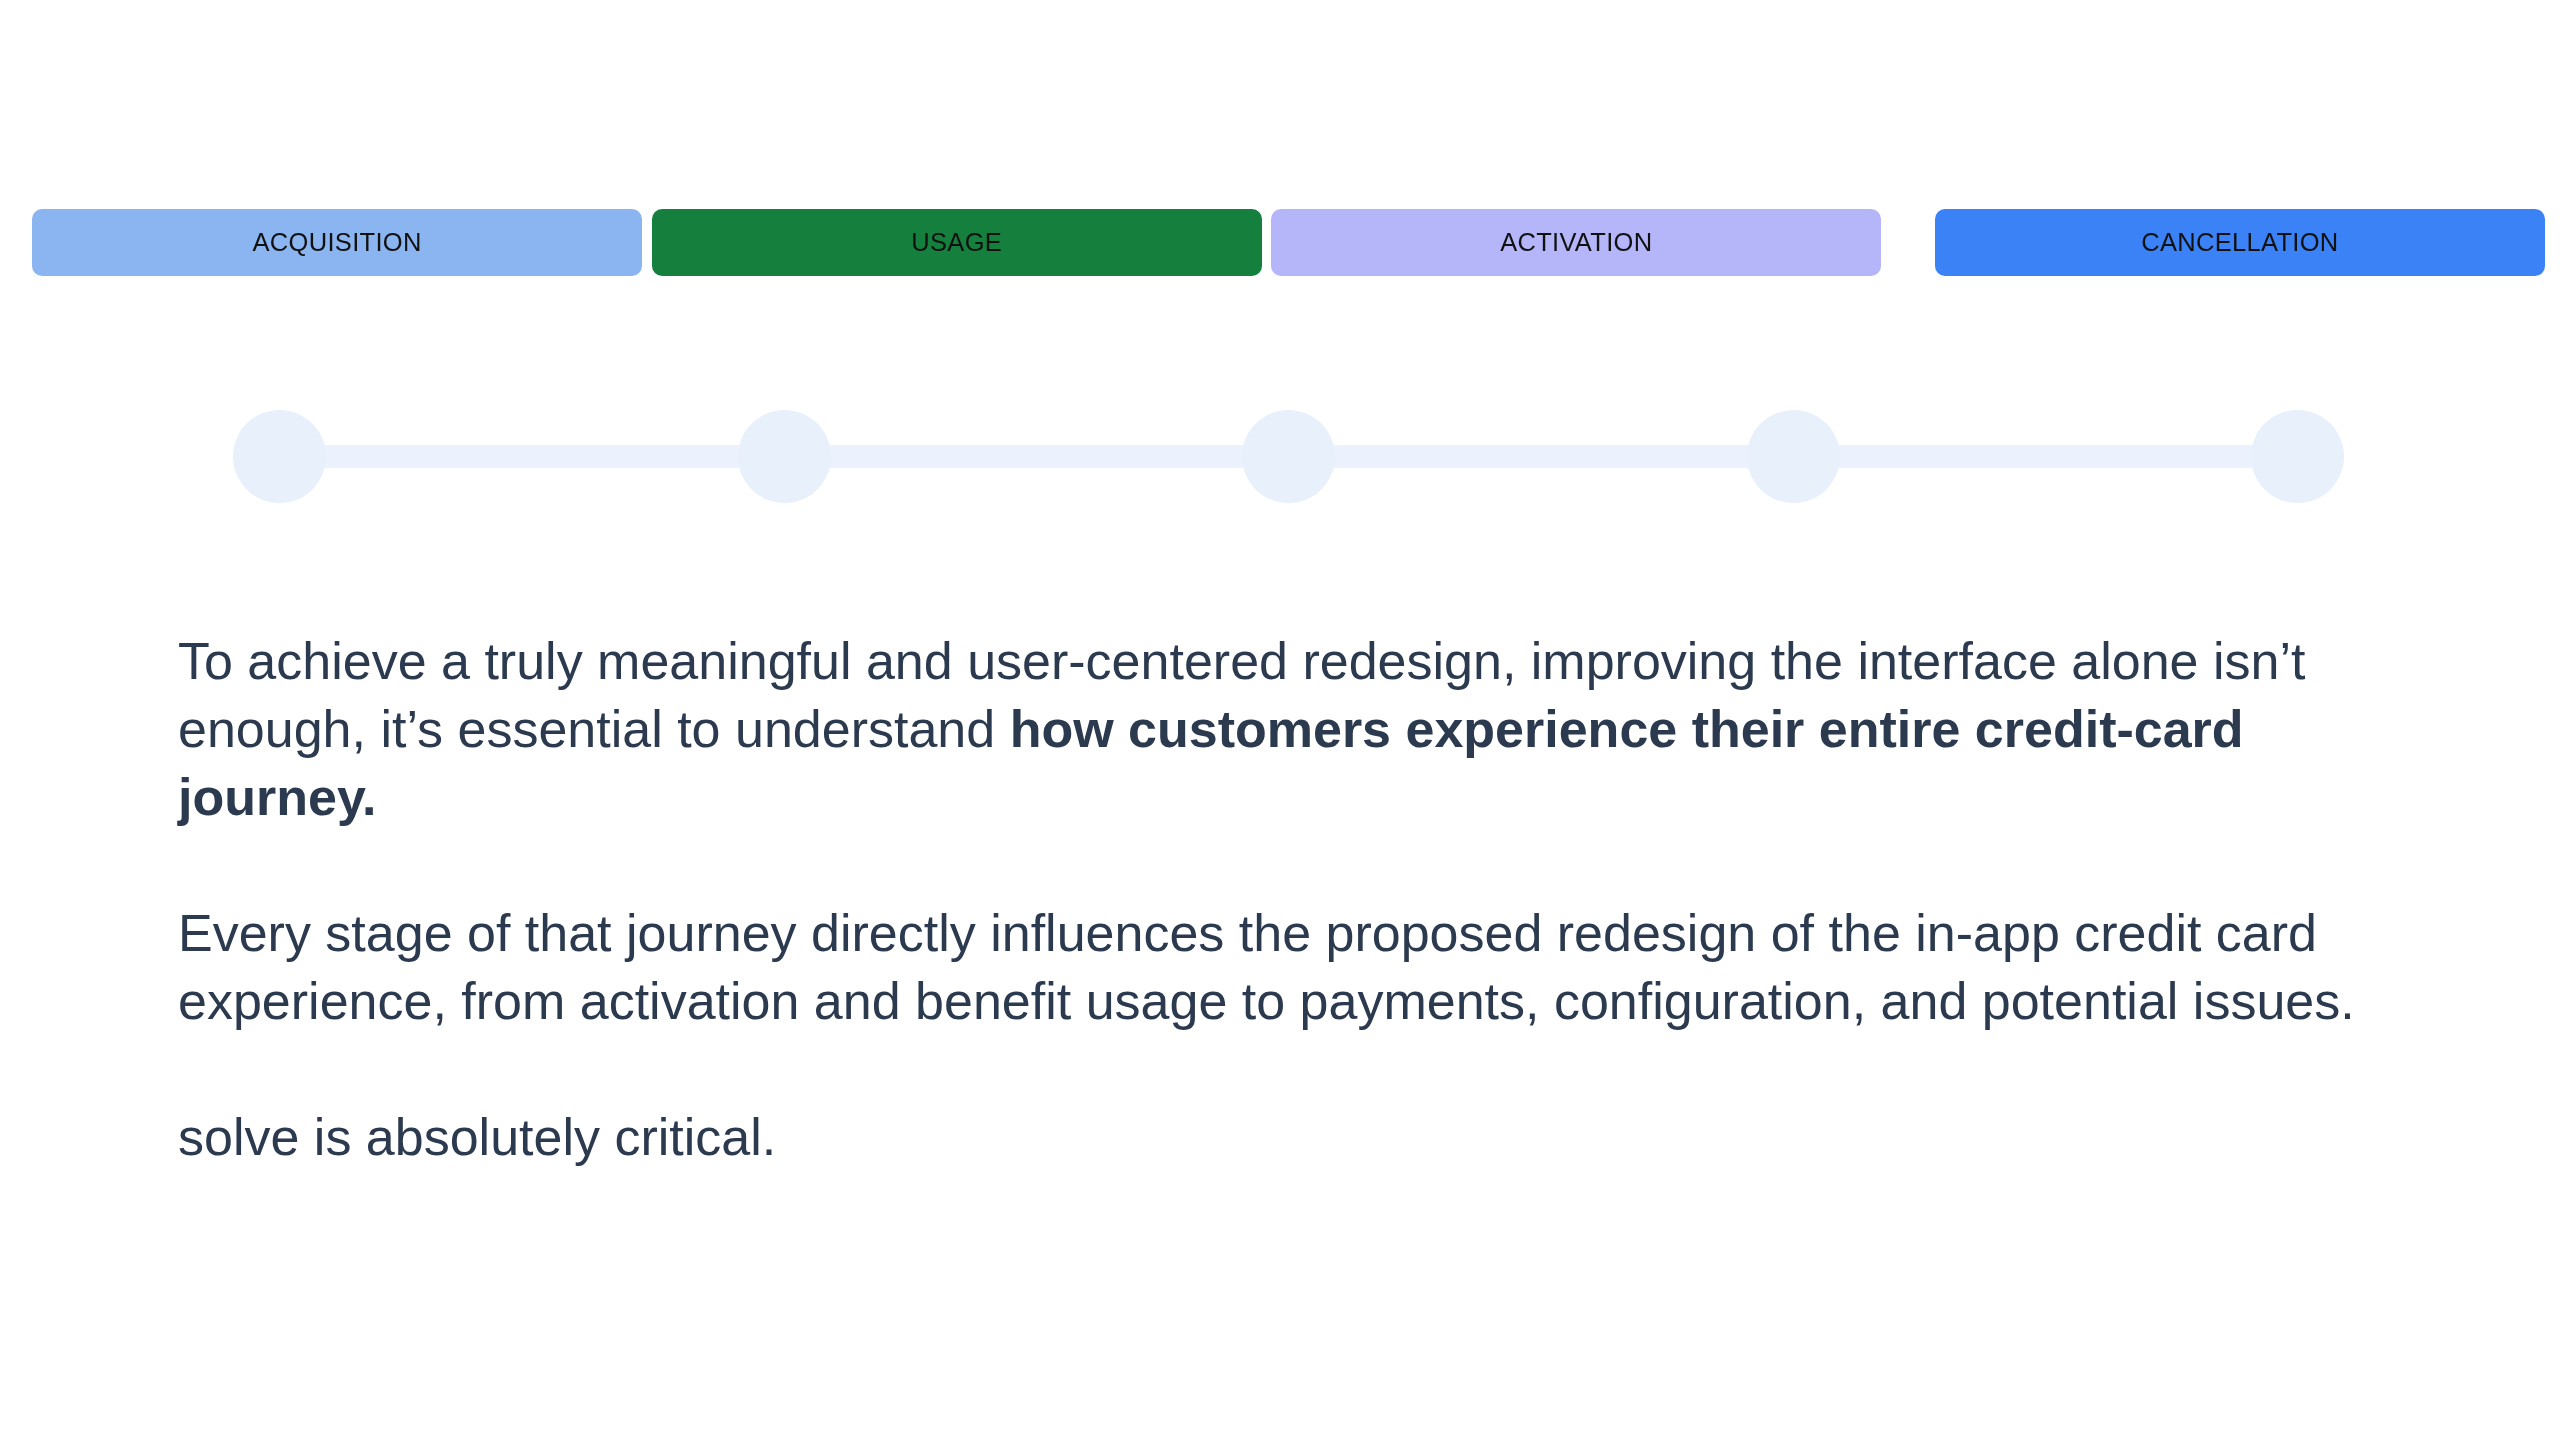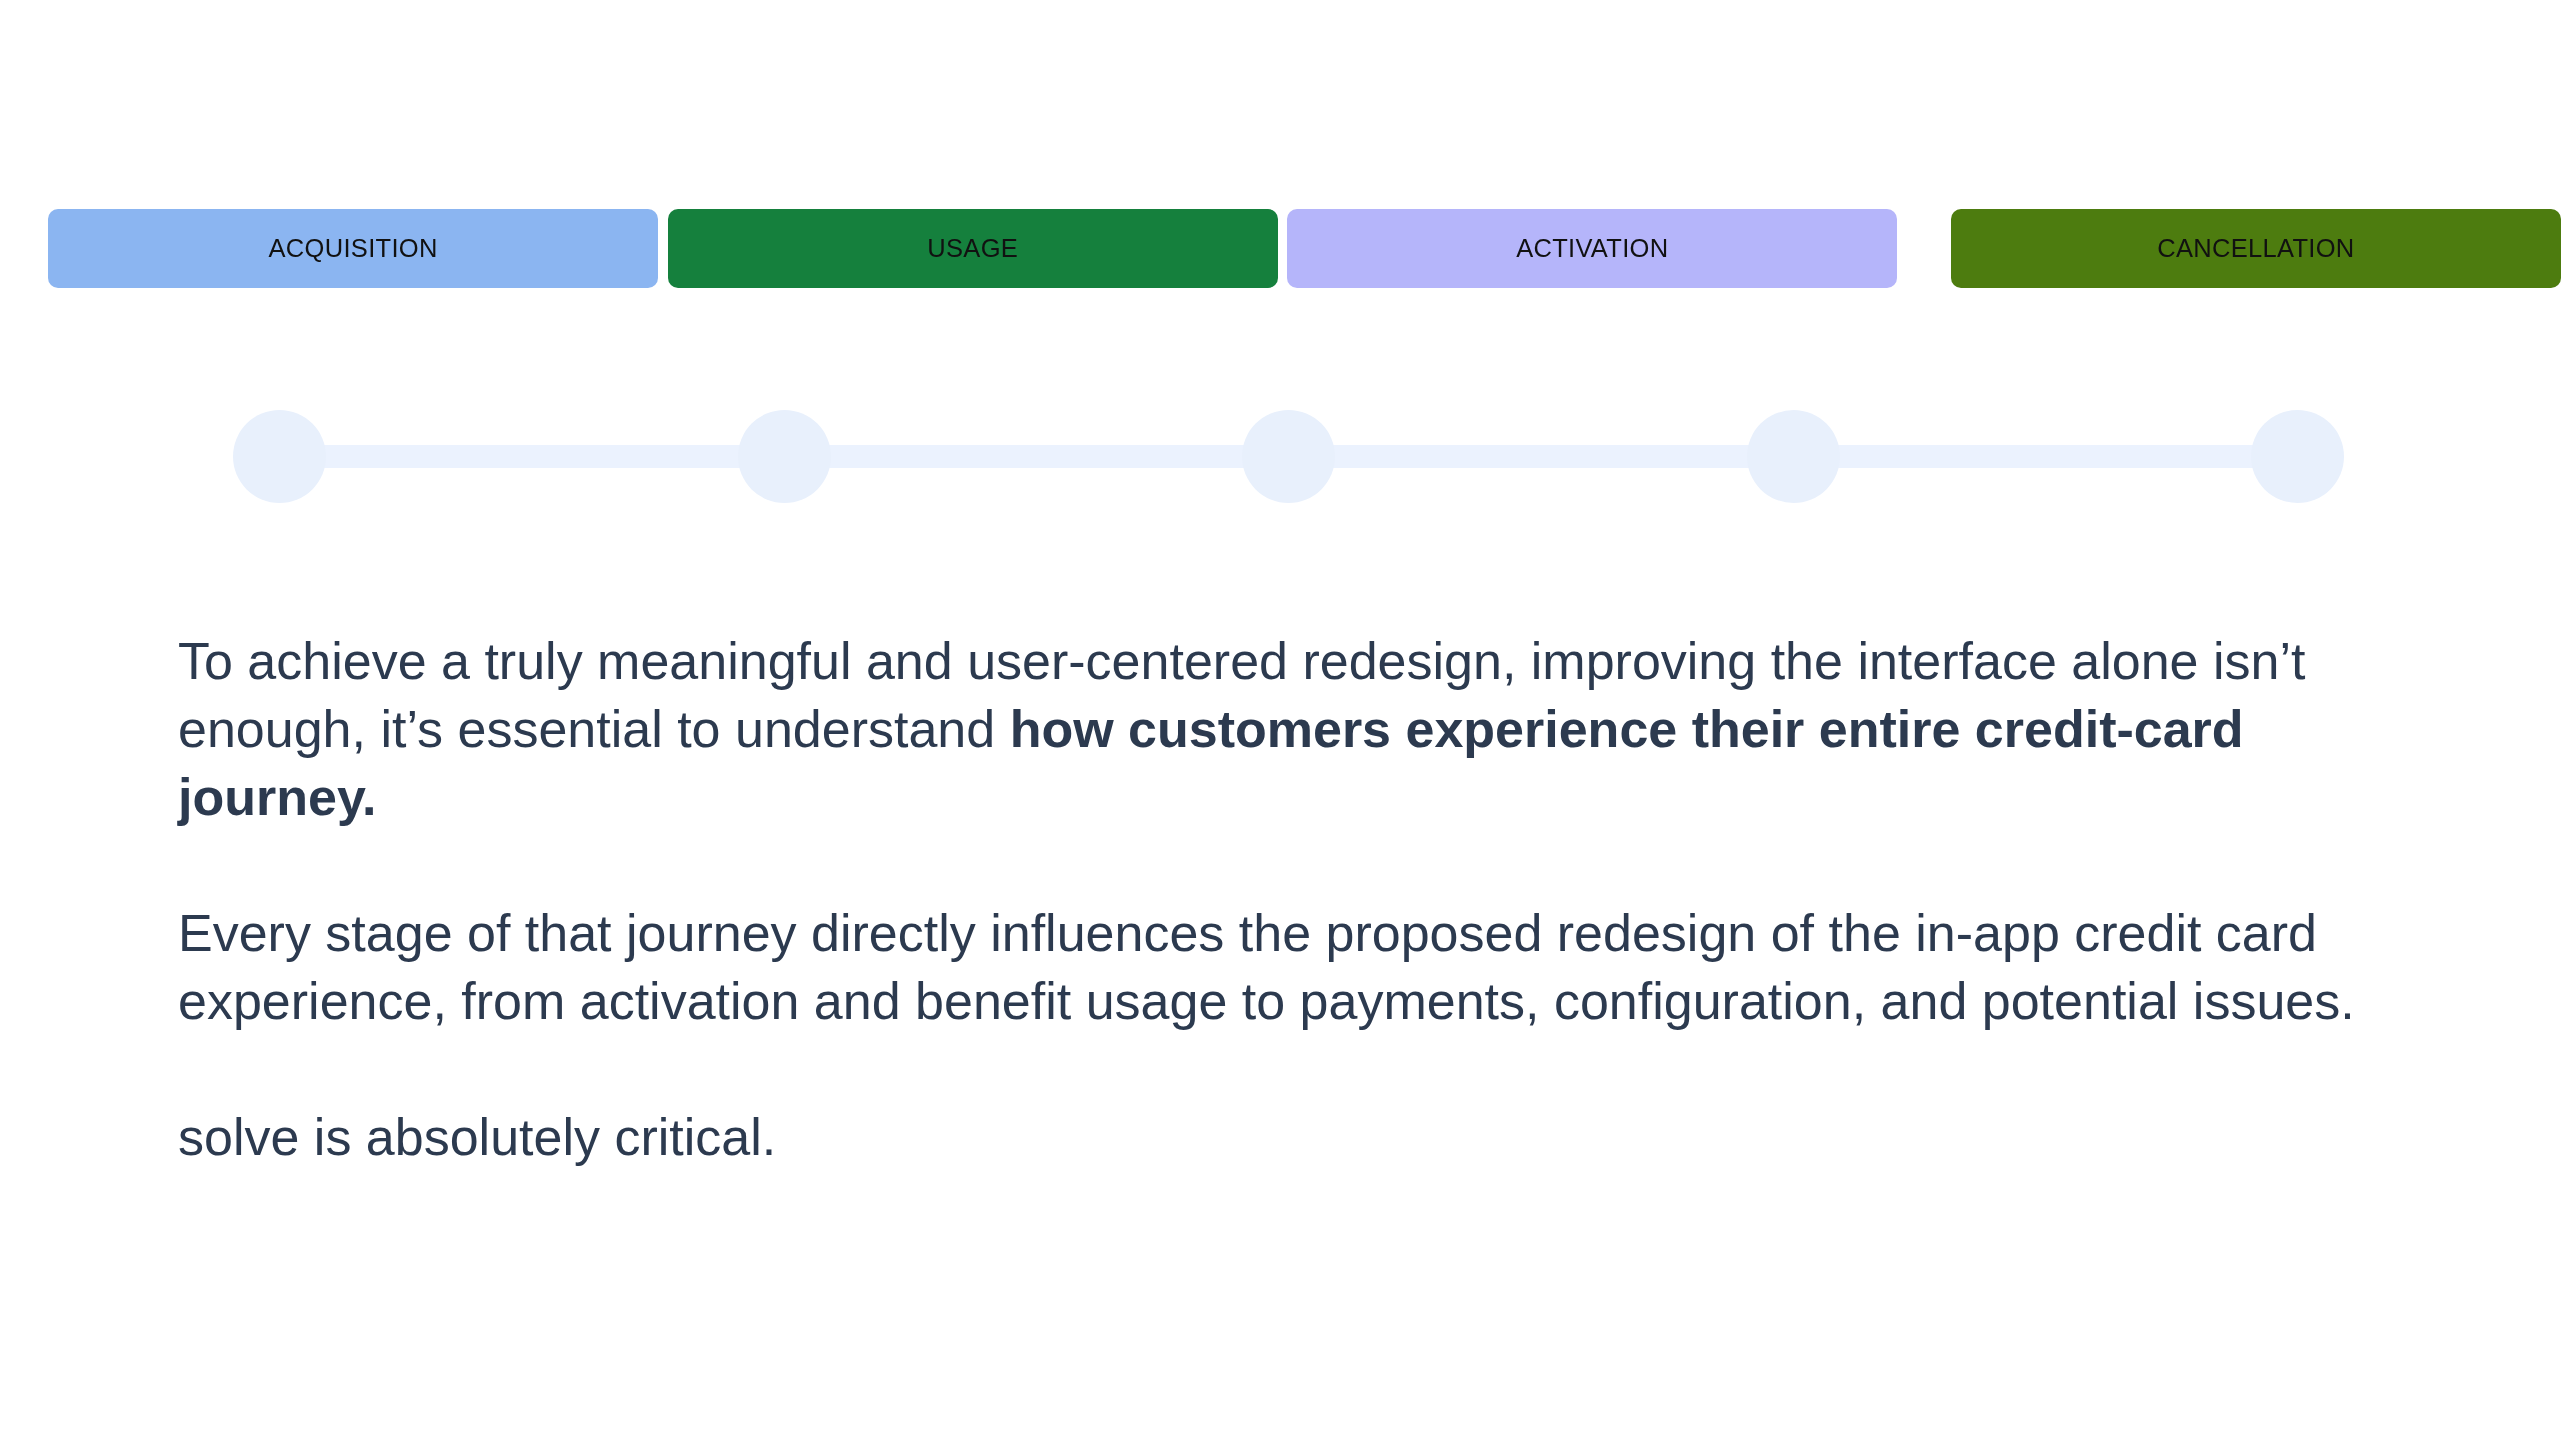--- a/index.html
+++ b/index.html
@@ -8,24 +8,24 @@
     width: 2576px;
     height: 1449px;
     background: #ffffff;
     overflow: hidden;
     font-family: "Liberation Sans", sans-serif;
   }
 
   
   .tabs-row {
     position: absolute;
-    left: 48px;
+    left: 32px;
     top: 209px;
     width: 2513px;
-    height: 79px;
+    height: 67px;
     display: flex;
     gap: 9.4px;
     align-items: center;
   }
   .tab {
     flex: 1 1 0;
     height: 100%;
     border-radius: 10px;
     display: flex;
     align-items: center;
@@ -79,21 +79,21 @@
 </style>
 </head>
 <body>
 
 <div class="canvas" style="background-color: rgb(255, 255, 255);">
 
   <div class="tabs-row" style="color: rgb(17, 17, 17);">
     <div class="tab" style="background-color: rgb(139, 181, 241);">ACQUISITION</div>
     <div class="tab" style="background-color: #15803d;">USAGE</div>
     <div class="tab" style="background-color: rgb(181, 181, 250);">ACTIVATION</div>
-    <div class="tab" style="background-color: #4d7c0f; margin-left: 44px;">CANCELLATION</div>
+    <div class="tab" style="background-color: #3b82f6; margin-left: 44px;">CANCELLATION</div>
   </div>
 
   <div class="timeline">
     <div class="timeline-line" style="background-color: rgb(235, 242, 254);"></div>
     <div class="timeline-dot dot-1" style="background-color: rgb(232, 240, 252);"></div>
     <div class="timeline-dot dot-2" style="background-color: rgb(232, 240, 252);"></div>
     <div class="timeline-dot dot-3" style="background-color: rgb(232, 240, 252);"></div>
     <div class="timeline-dot dot-4" style="background-color: rgb(232, 240, 252);"></div>
     <div class="timeline-dot dot-5" style="background-color: rgb(232, 240, 252);"></div>
   </div>

